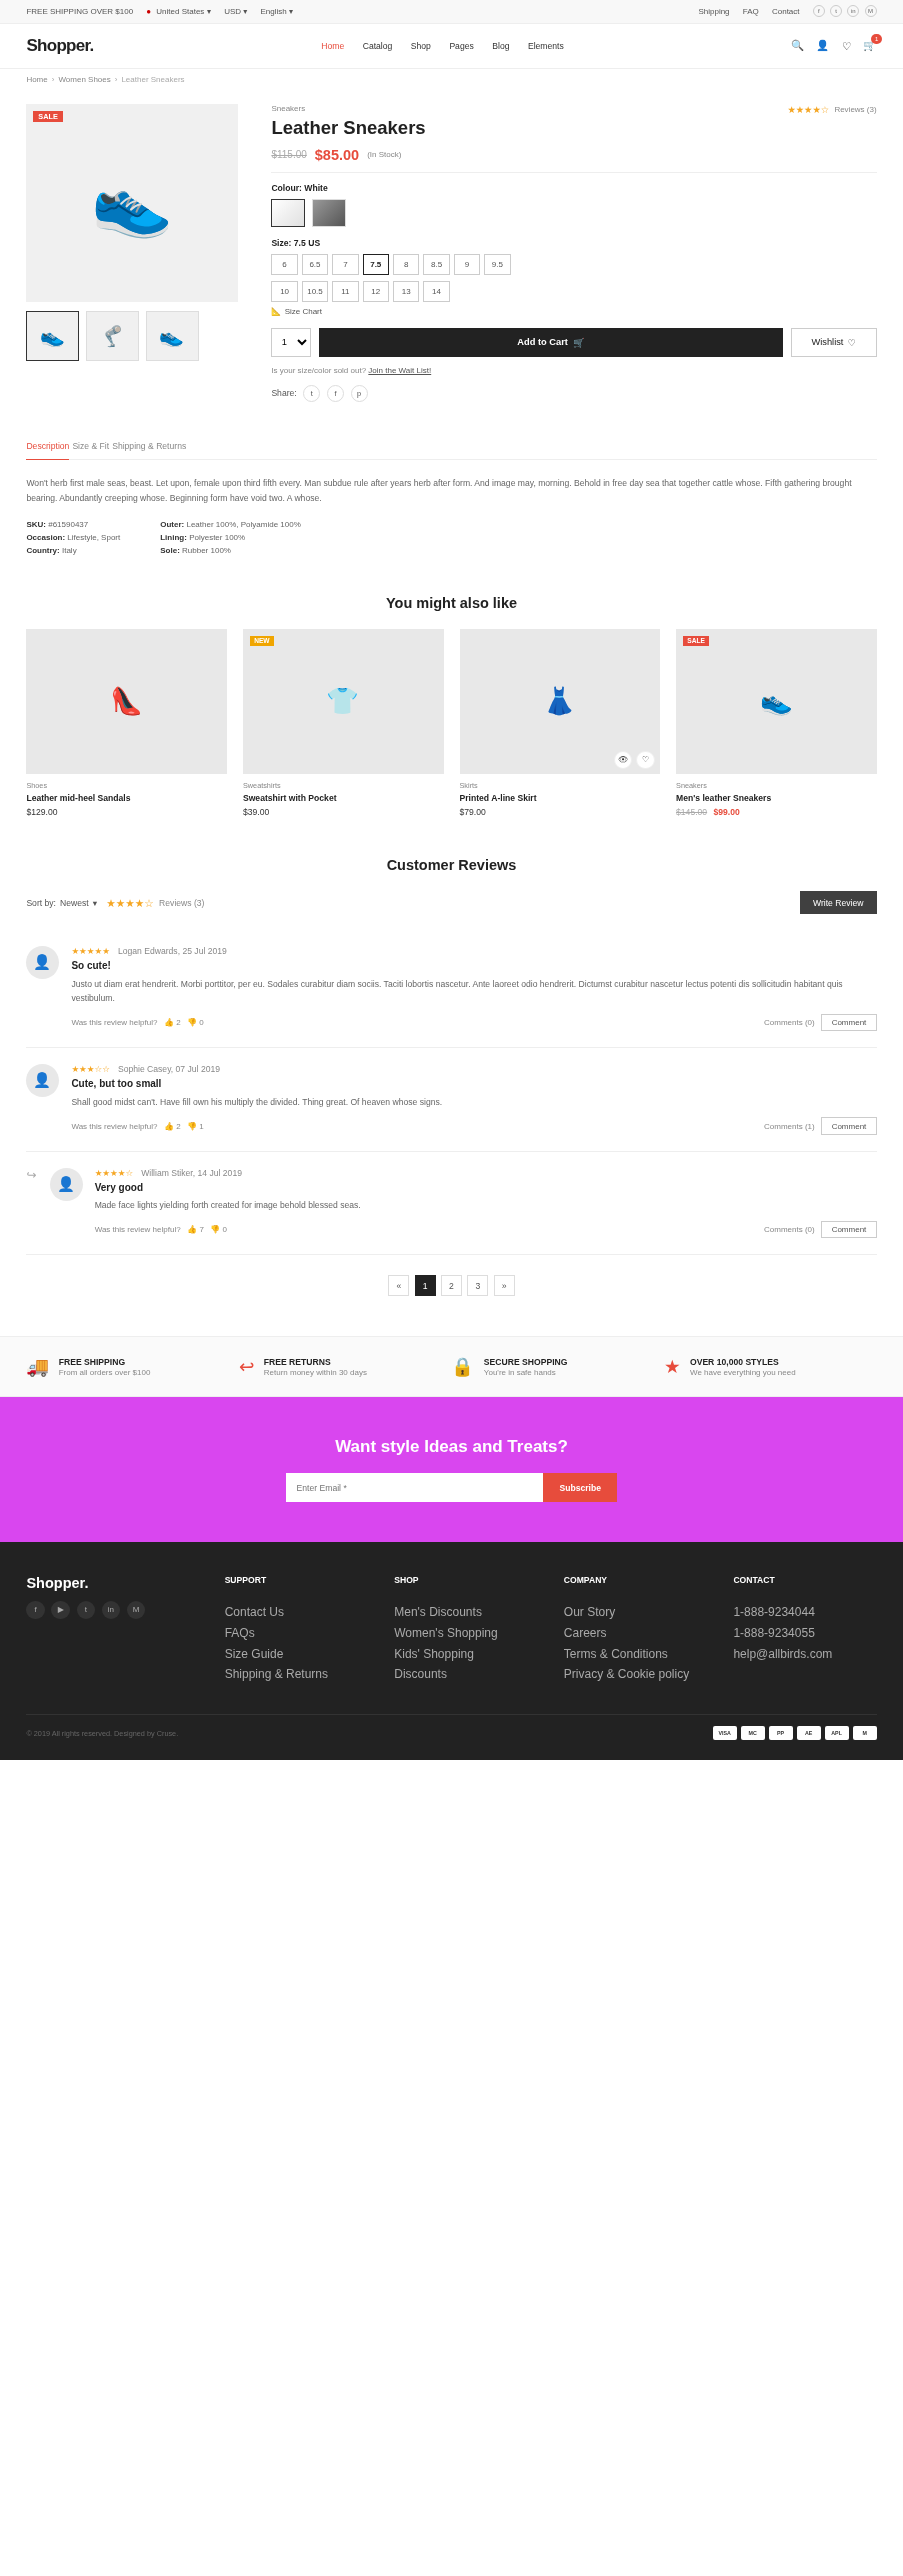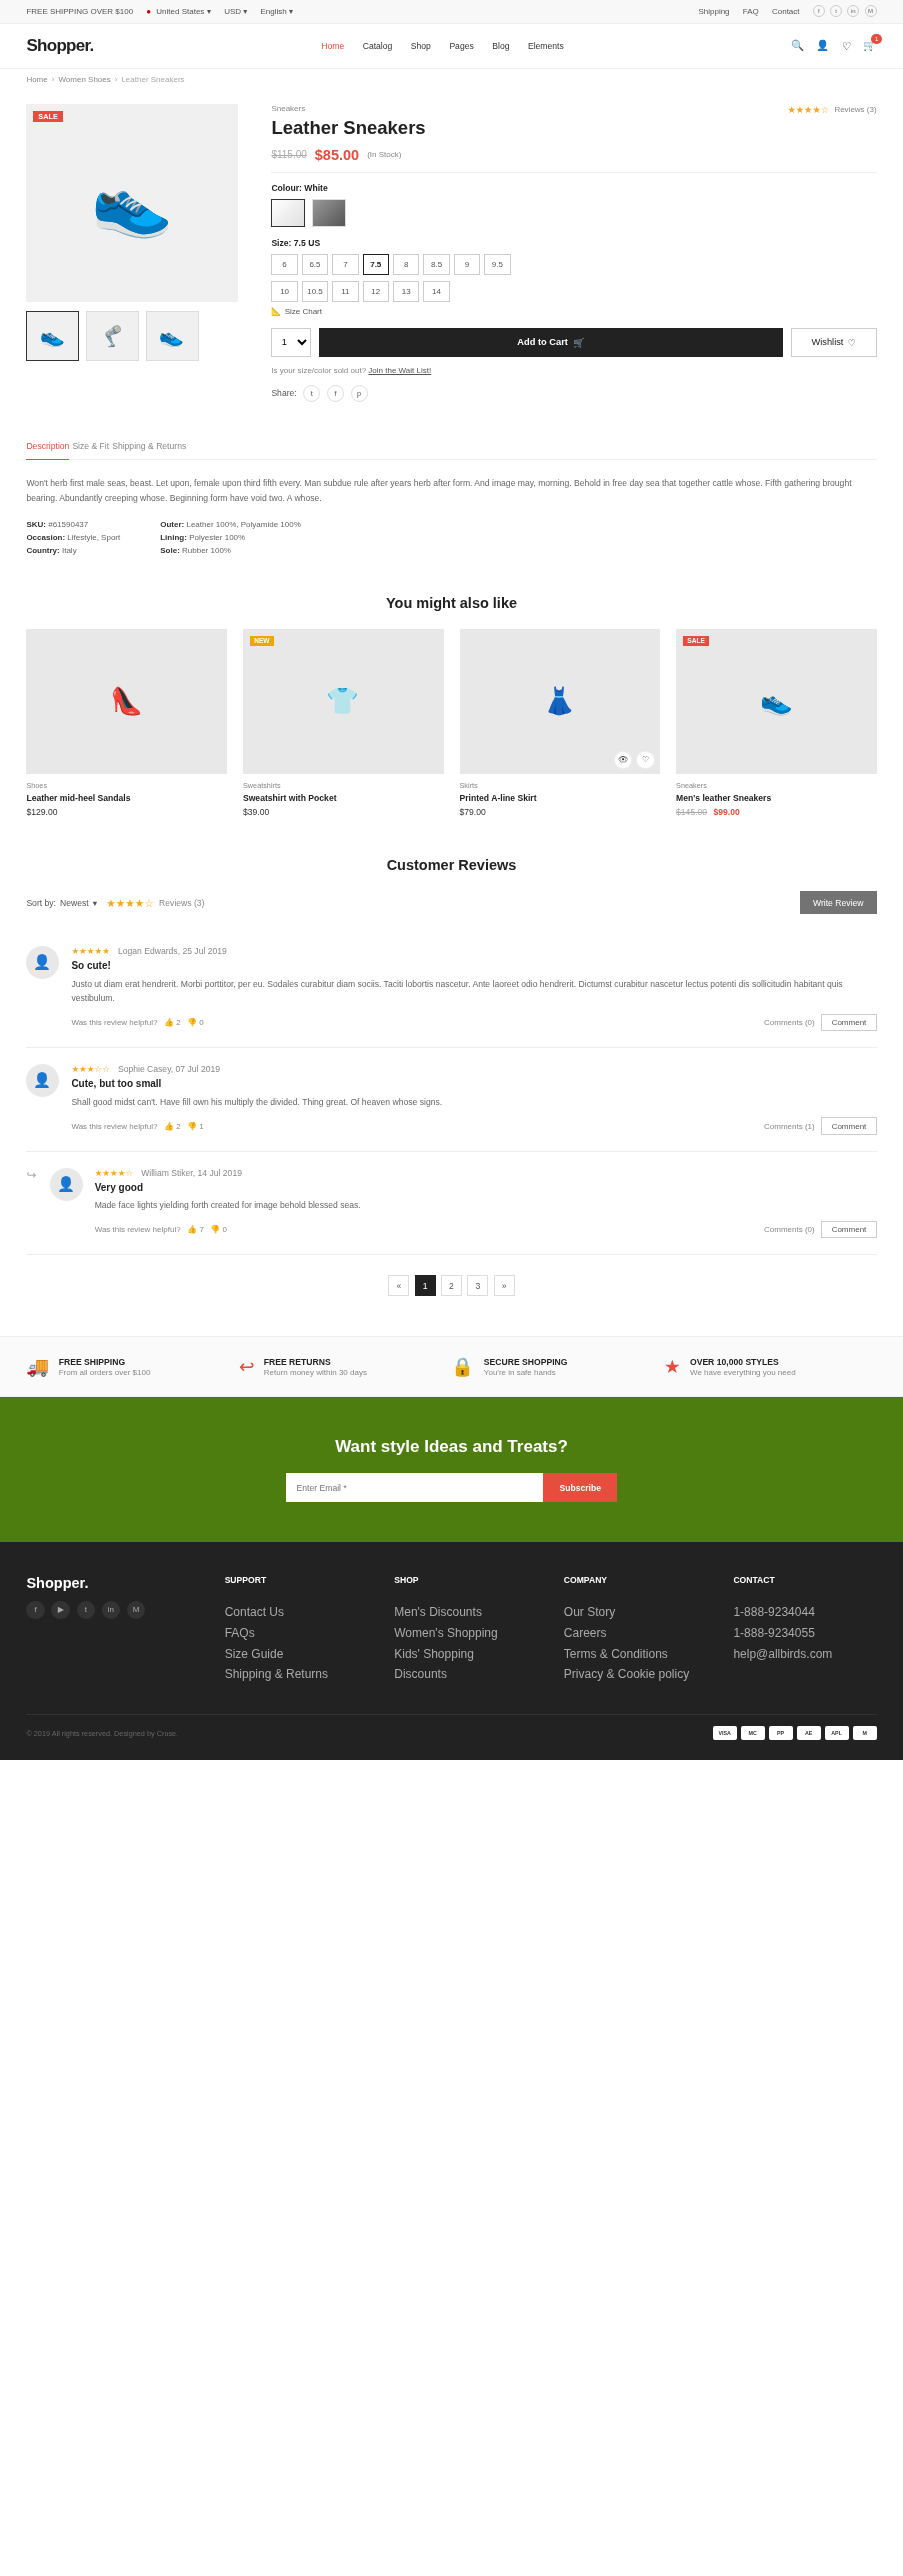--- a/index.html
+++ b/index.html
@@ -211,21 +211,21 @@
 
     
     .reviews-section { padding: 20px 26.4px; }
     .reviews-header { display: flex; align-items: center; justify-content: space-between; margin-bottom: 16px; }
     .reviews-left { display: flex; align-items: center; gap: 9.3px; }
     .sort-by { font-size: 8.6px; color: #555; display: flex; align-items: center; gap: 4px; cursor: pointer; text-align: center; }
     .rating-display { display: flex; align-items: center; gap: 5.3px; }
     .stars { color: #f5a623; font-size: 10.6px; }
     .reviews-count { font-size: 8.6px; color: #888; }
     .btn-write-review {
-      background: #737373; color: #fff;
+      background: #404040; color: #fff;
       border: none; padding: 6.6px 13.2px;
       font-size: 8.6px; cursor: pointer;
     }
     .review-item { padding: 16px 0; border-bottom: 0.7px solid #eee; display: flex; gap: 12px; }
     .reviewer-avatar { width: 33px; height: 33px; border-radius: 50%; background: #e8e8e8; flex-shrink: 0; display: flex; align-items: center; justify-content: center; font-size: 14.5px; color: #bbb; }
     .review-content { flex: 1; }
     .review-top { display: flex; align-items: center; gap: 8px; margin-bottom: 4px; }
     .review-stars { color: #f5a623; font-size: 8.6px; }
     .reviewer-name { font-size: 8.6px; color: #888; }
     .review-title { font-size: 10px; font-weight: 700; color: #222; margin-bottom: 5.3px; }
@@ -265,21 +265,21 @@
       padding: 18.5px 26.4px;
       justify-content: space-between;
     }
     .feature-item { display: flex; align-items: center; gap: 9.3px; flex: 1; }
     .feature-icon { font-size: 18.5px; color: #e74c3c; }
     .feature-title { font-size: 8.6px; font-weight: 700; color: #222; margin-bottom: 1.3px; }
     .feature-desc { font-size: 8px; color: #888; }
 
     
     .newsletter {
-      background: #4d7c0f;
+      background: #d946ef;
       padding: 40px 26.4px;
       display: flex;
       flex-direction: column;
       align-items: center;
       gap: 16px;
     }
     .newsletter-title { font-size: 17px; font-weight: 700; color: #fff; }
     .newsletter-form { display: flex; gap: 0; width: 331px; }
     .newsletter-input {
       flex: 1; height: 29px;

